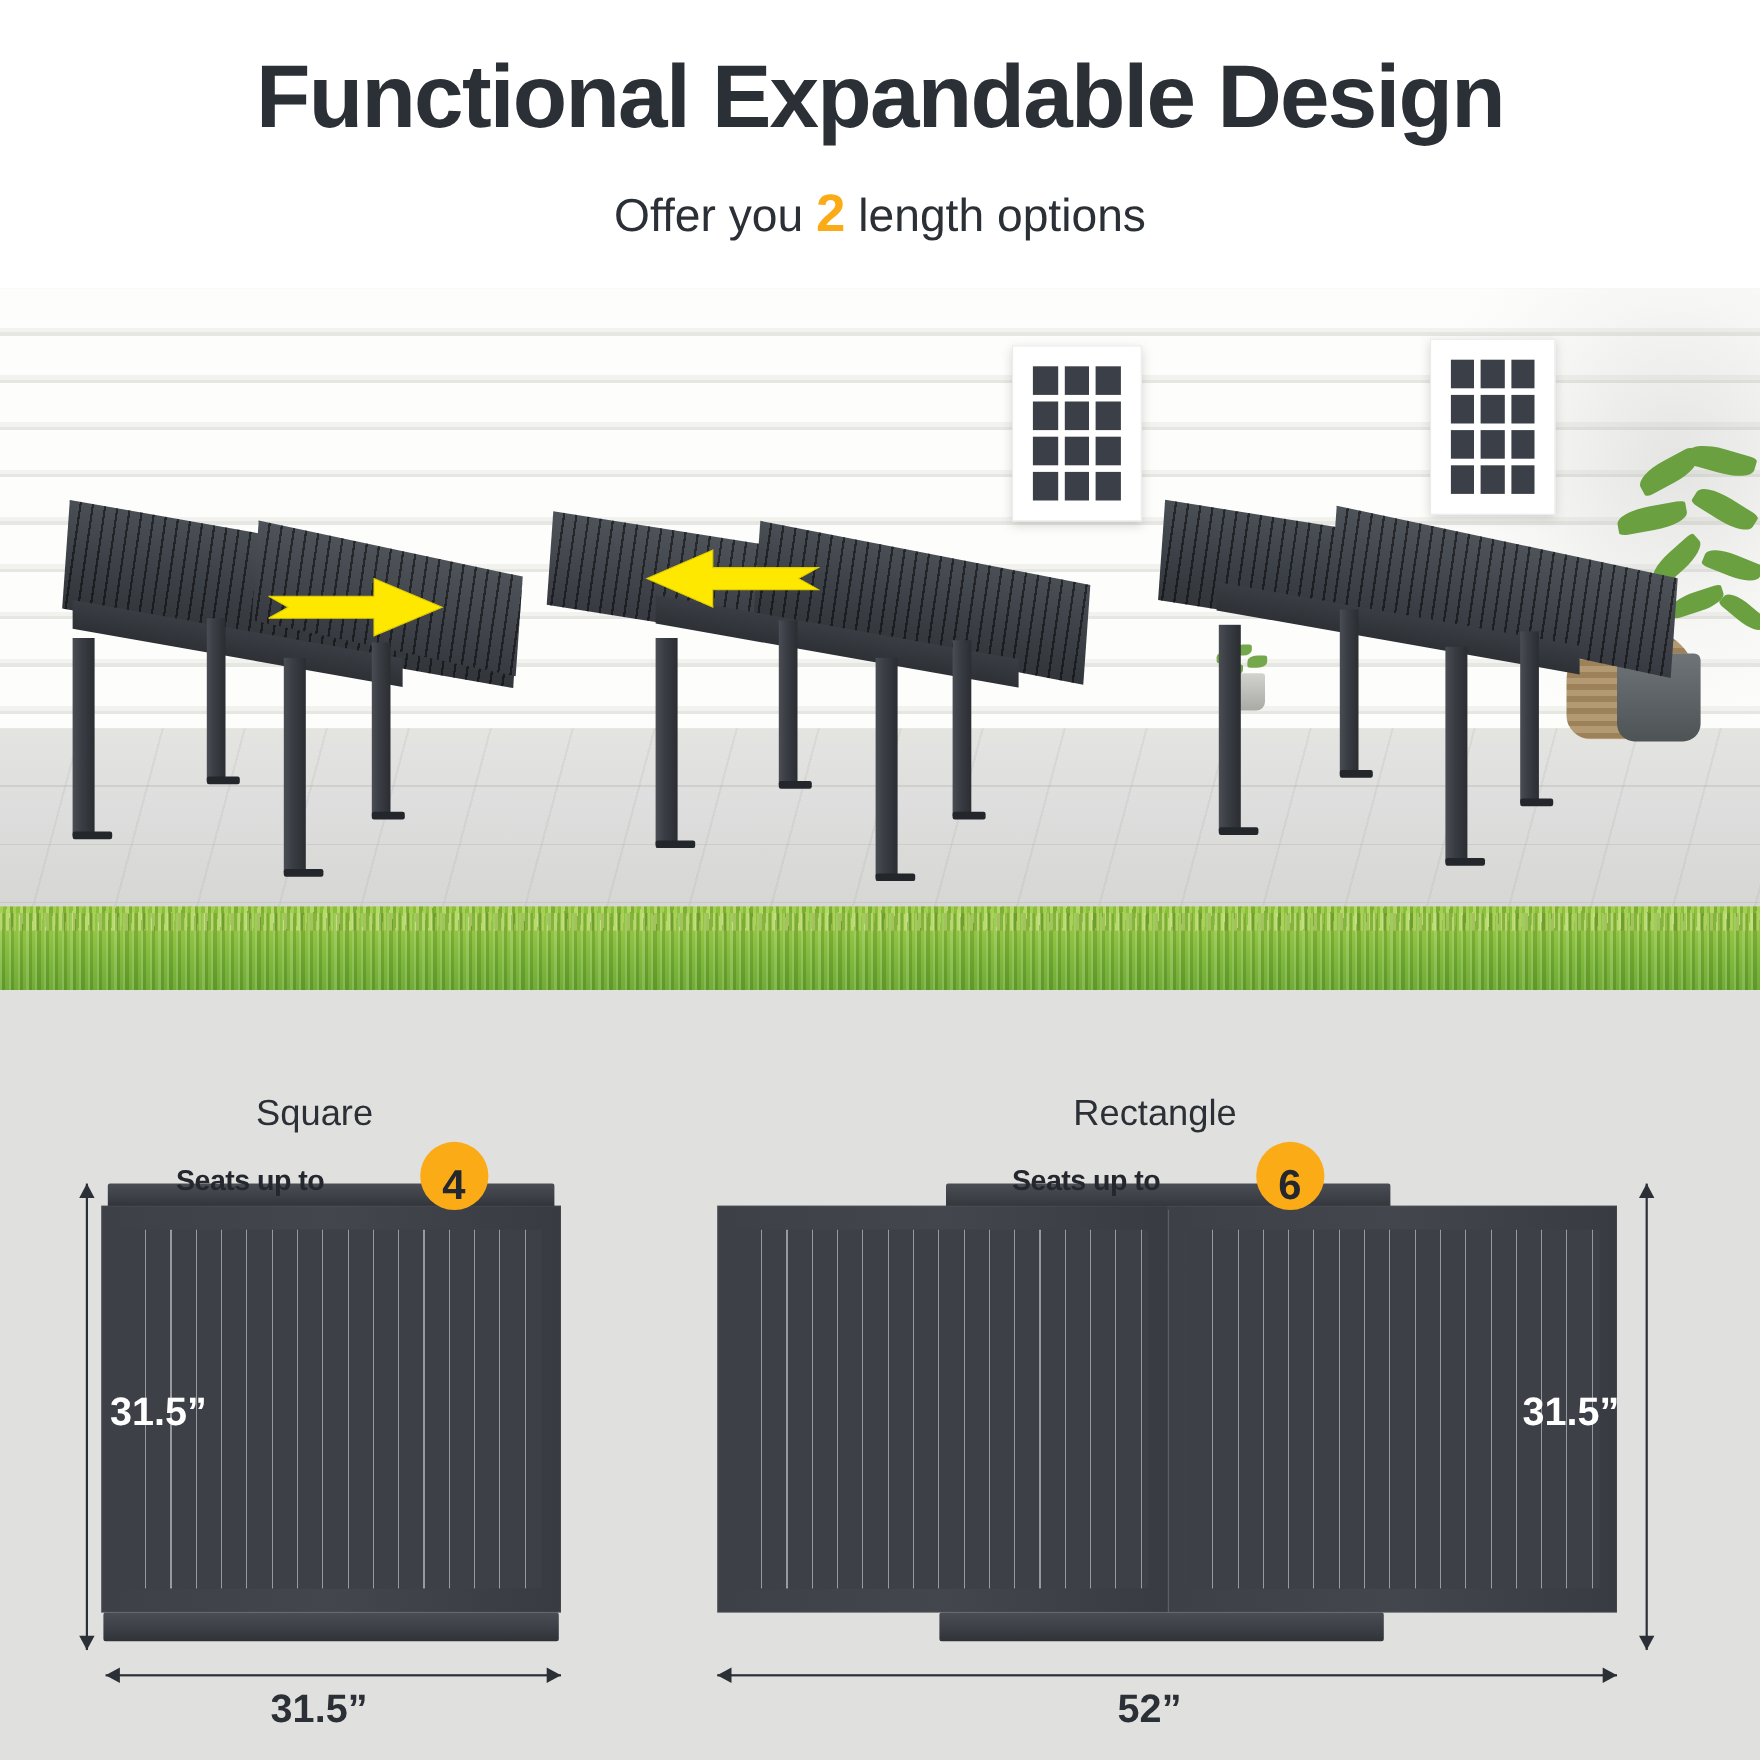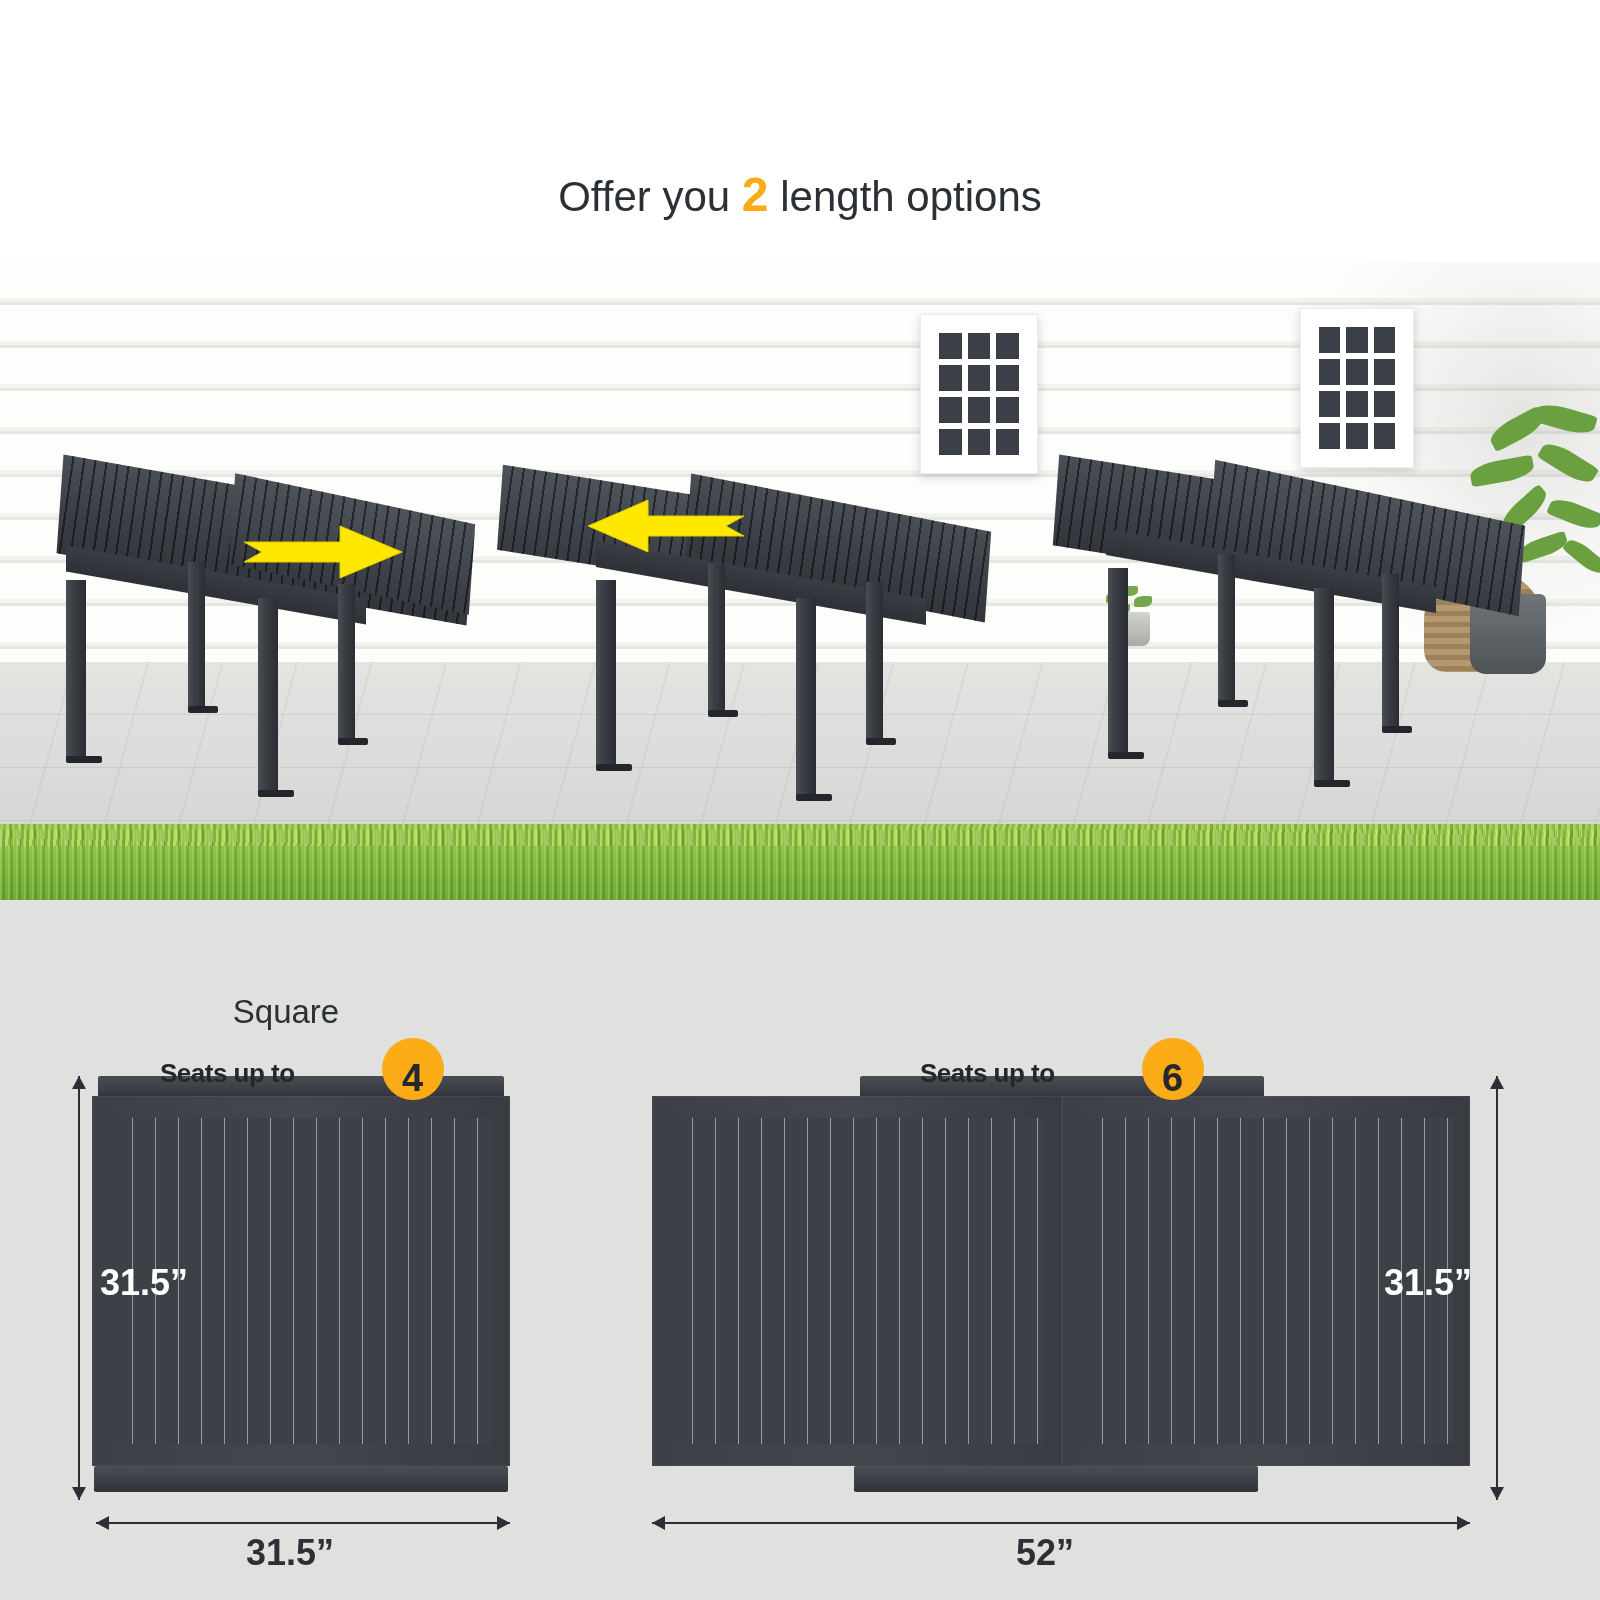--- a/index.html
+++ b/index.html
@@ -210,20 +210,21 @@
     border-top:7px solid transparent;border-bottom:7px solid transparent;}
   .arrow-h .h-l{left:0;border-right:13px solid #2b2f36;}
   .arrow-h .h-r{right:0;border-left:13px solid #2b2f36;}
 </style>
 </head>
 <body>
 
 <div class="page">
 
   <div class="header">
+    <div class="title">Functional Expandable Design</div>
     <div class="subtitle">
       <span>Offer you </span><span class="hl">2</span><span> length options</span>
     </div>
   </div>
 
   <div class="photo">
     <div class="wall"></div>
     <div class="wall-shadow"></div>
 
     <div class="window" id="window-left">
@@ -383,20 +384,21 @@
         <div class="h-dn"></div>
     </div>
 
     <div class="arrow-h" style="left:96px;top:616px;width:414px;">
       <div class="shaft"></div>
         <div class="h-l"></div>
         <div class="h-r"></div>
     </div>
     <div class="dim-label below" style="left:246px;top:632px;">31.5”</div>
 
+    <div class="col-label" style="left:890px;top:93px;width:320px;">Rectangle</div>
 
     <div class="seats-wrap" style="left:920px;top:158px;">
       <div class="seats-dot" style="left:222px;top:-20px;width:62px;height:62px;"></div>
       <span class="seats-text">Seats up to</span>
       <span class="seats-num" style="left:242px;top:-1px;">6</span>
     </div>
 
     <div class="td" style="left:652px;top:176px;width:818px;height:424px;">
       <div class="td-rail" style="left:208px;top:0px;width:404px;height:24px;"></div>
       <div class="td-frame" style="left:0px;top:20px;width:410px;height:370px;"></div>

